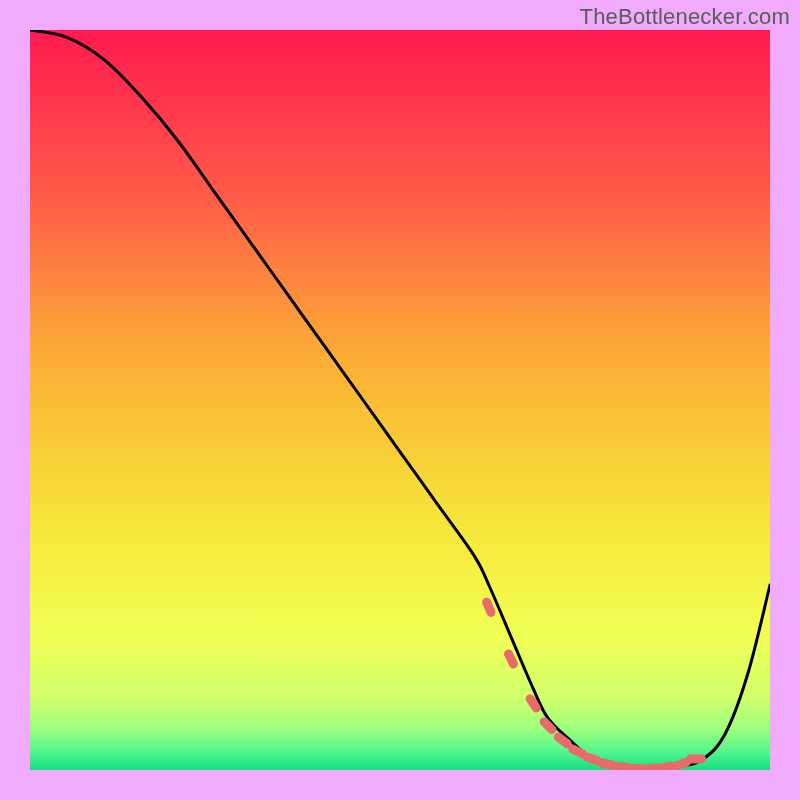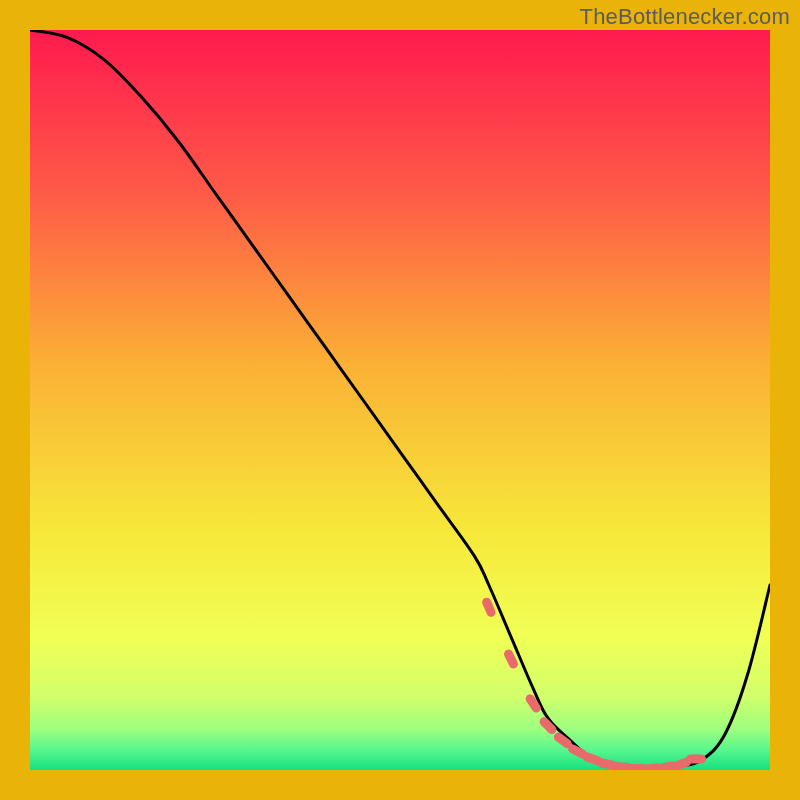--- a/index.html
+++ b/index.html
@@ -10,21 +10,21 @@
     background: #000;
     overflow: hidden;
     font-family: Arial, Helvetica, sans-serif;
   }
   .frame {
     position: absolute;
     left: 0;
     top: 0;
     width: 800px;
     height: 800px;
-    background: #eab308;
+    background: #f0abfc;
     text-decoration: underline;
   }
   .attrib {
     position: absolute;
     top: 4px;
     right: 10px;
     color: #5b5b5b;
     font-size: 22px;
     letter-spacing: 0.2px;
     user-select: none;

